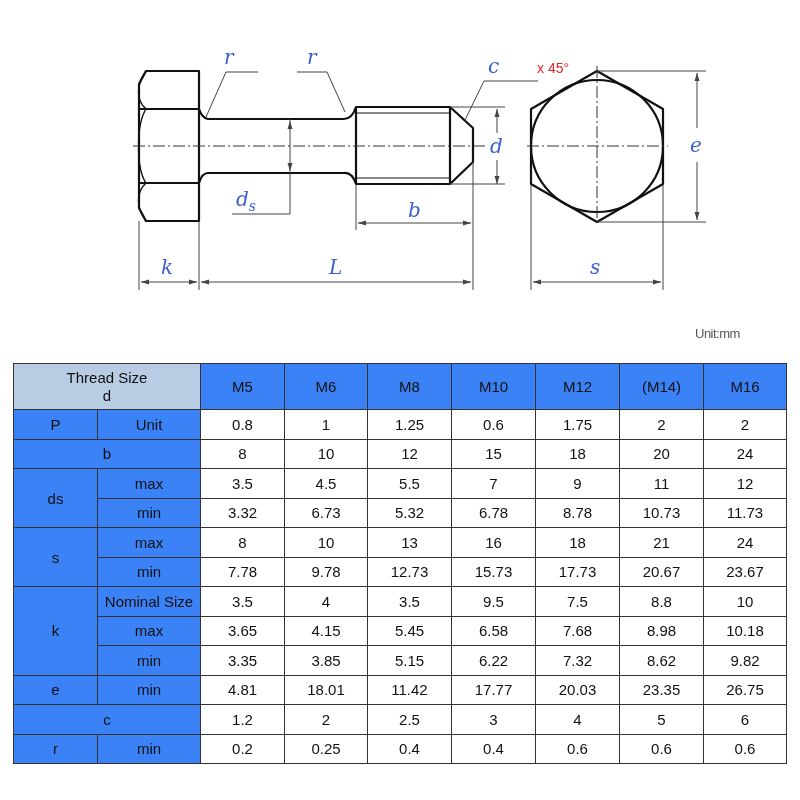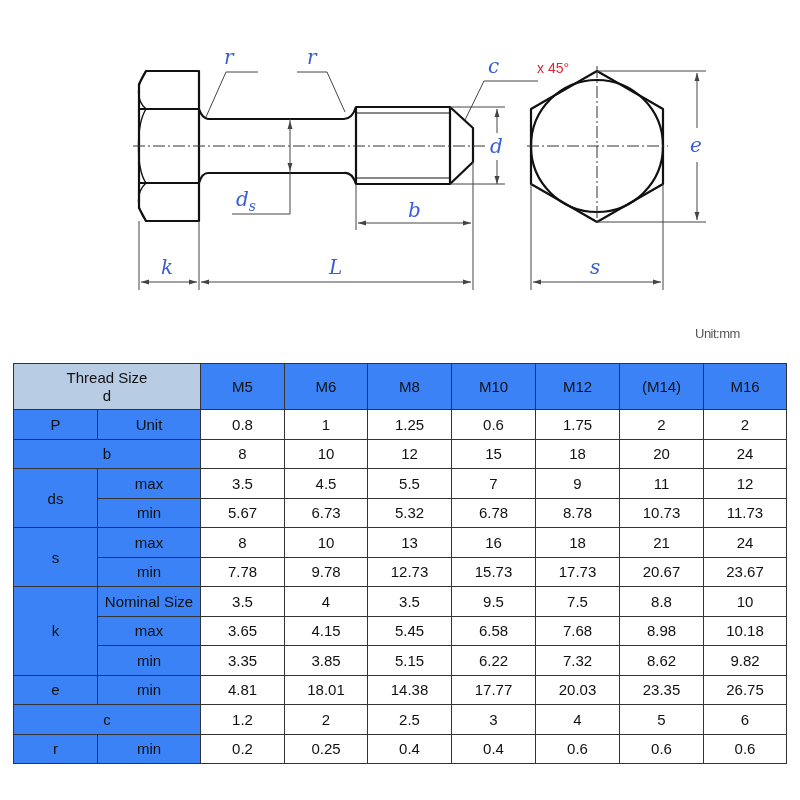--- a/index.html
+++ b/index.html
@@ -120,21 +120,21 @@
         <td class="v">3.5</td>
         <td class="v">4.5</td>
         <td class="v">5.5</td>
         <td class="v">7</td>
         <td class="v">9</td>
         <td class="v">11</td>
         <td class="v">12</td>
       </tr>
       <tr>
         <td class="h">min</td>
-        <td class="v">5.67</td>
+        <td class="v">3.32</td>
         <td class="v">6.73</td>
         <td class="v">5.32</td>
         <td class="v">6.78</td>
         <td class="v">8.78</td>
         <td class="v">10.73</td>
         <td class="v">11.73</td>
       </tr>
       <tr>
         <td class="h" rowspan="2">s</td>
         <td class="h">max</td>
@@ -185,21 +185,21 @@
         <td class="v">6.22</td>
         <td class="v">7.32</td>
         <td class="v">8.62</td>
         <td class="v">9.82</td>
       </tr>
       <tr>
         <td class="h" rowspan="1">e</td>
         <td class="h">min</td>
         <td class="v">4.81</td>
         <td class="v">18.01</td>
-        <td class="v">14.38</td>
+        <td class="v">11.42</td>
         <td class="v">17.77</td>
         <td class="v">20.03</td>
         <td class="v">23.35</td>
         <td class="v">26.75</td>
       </tr>
       <tr>
         <td class="h" colspan="2">c</td>
         <td class="v">1.2</td>
         <td class="v">2</td>
         <td class="v">2.5</td>

